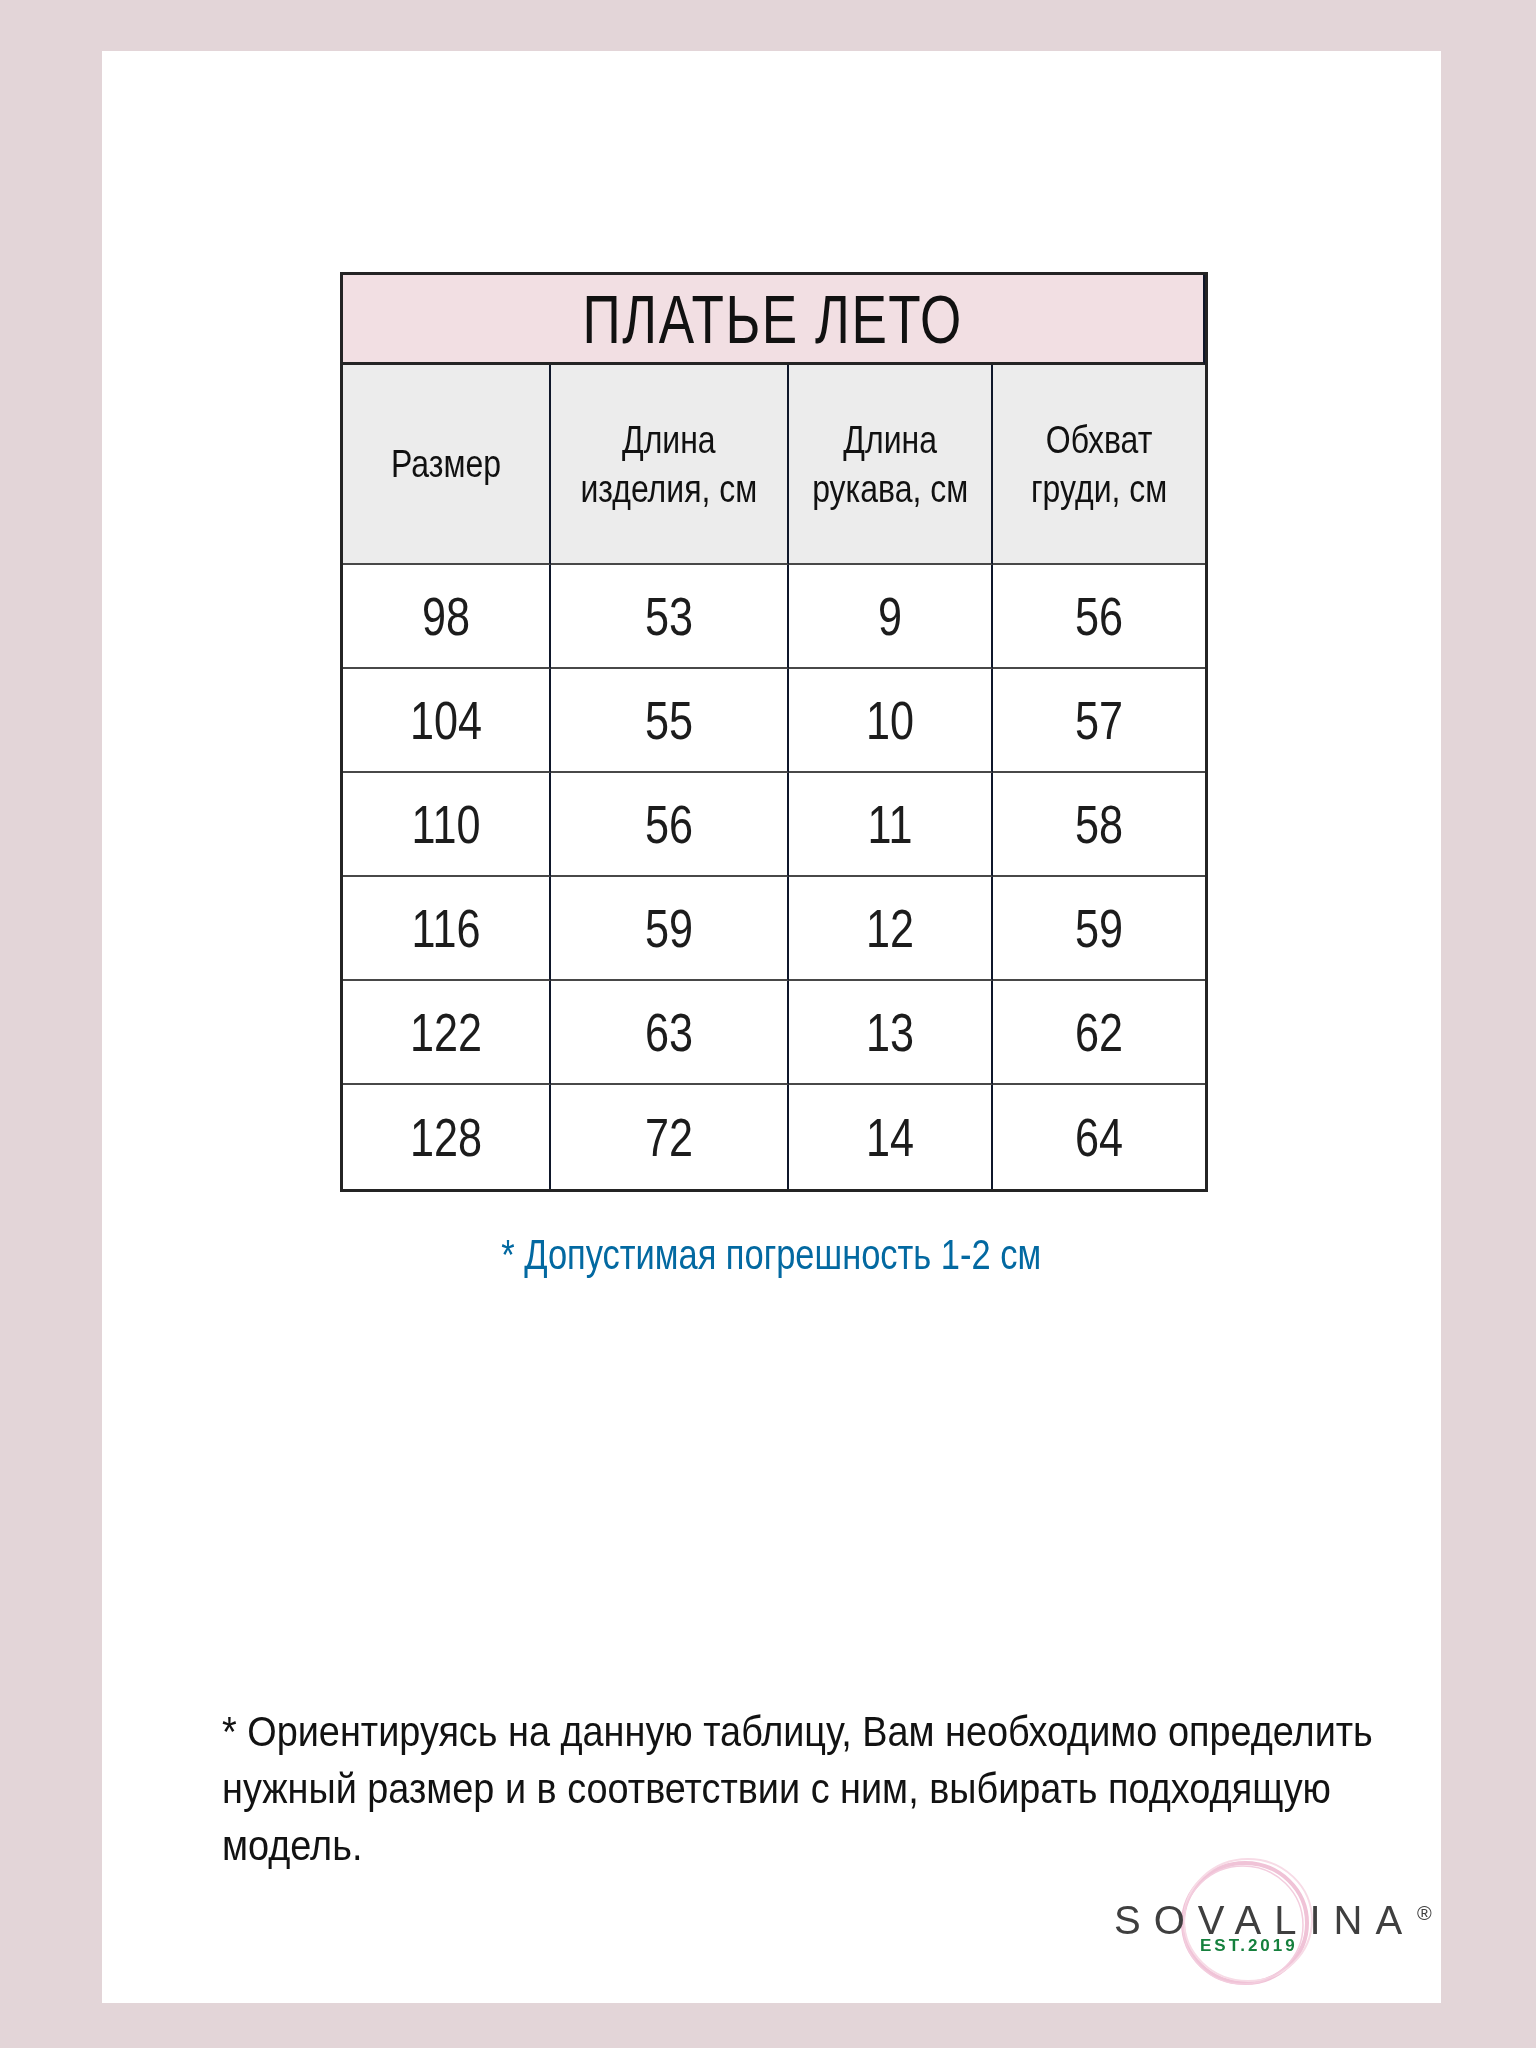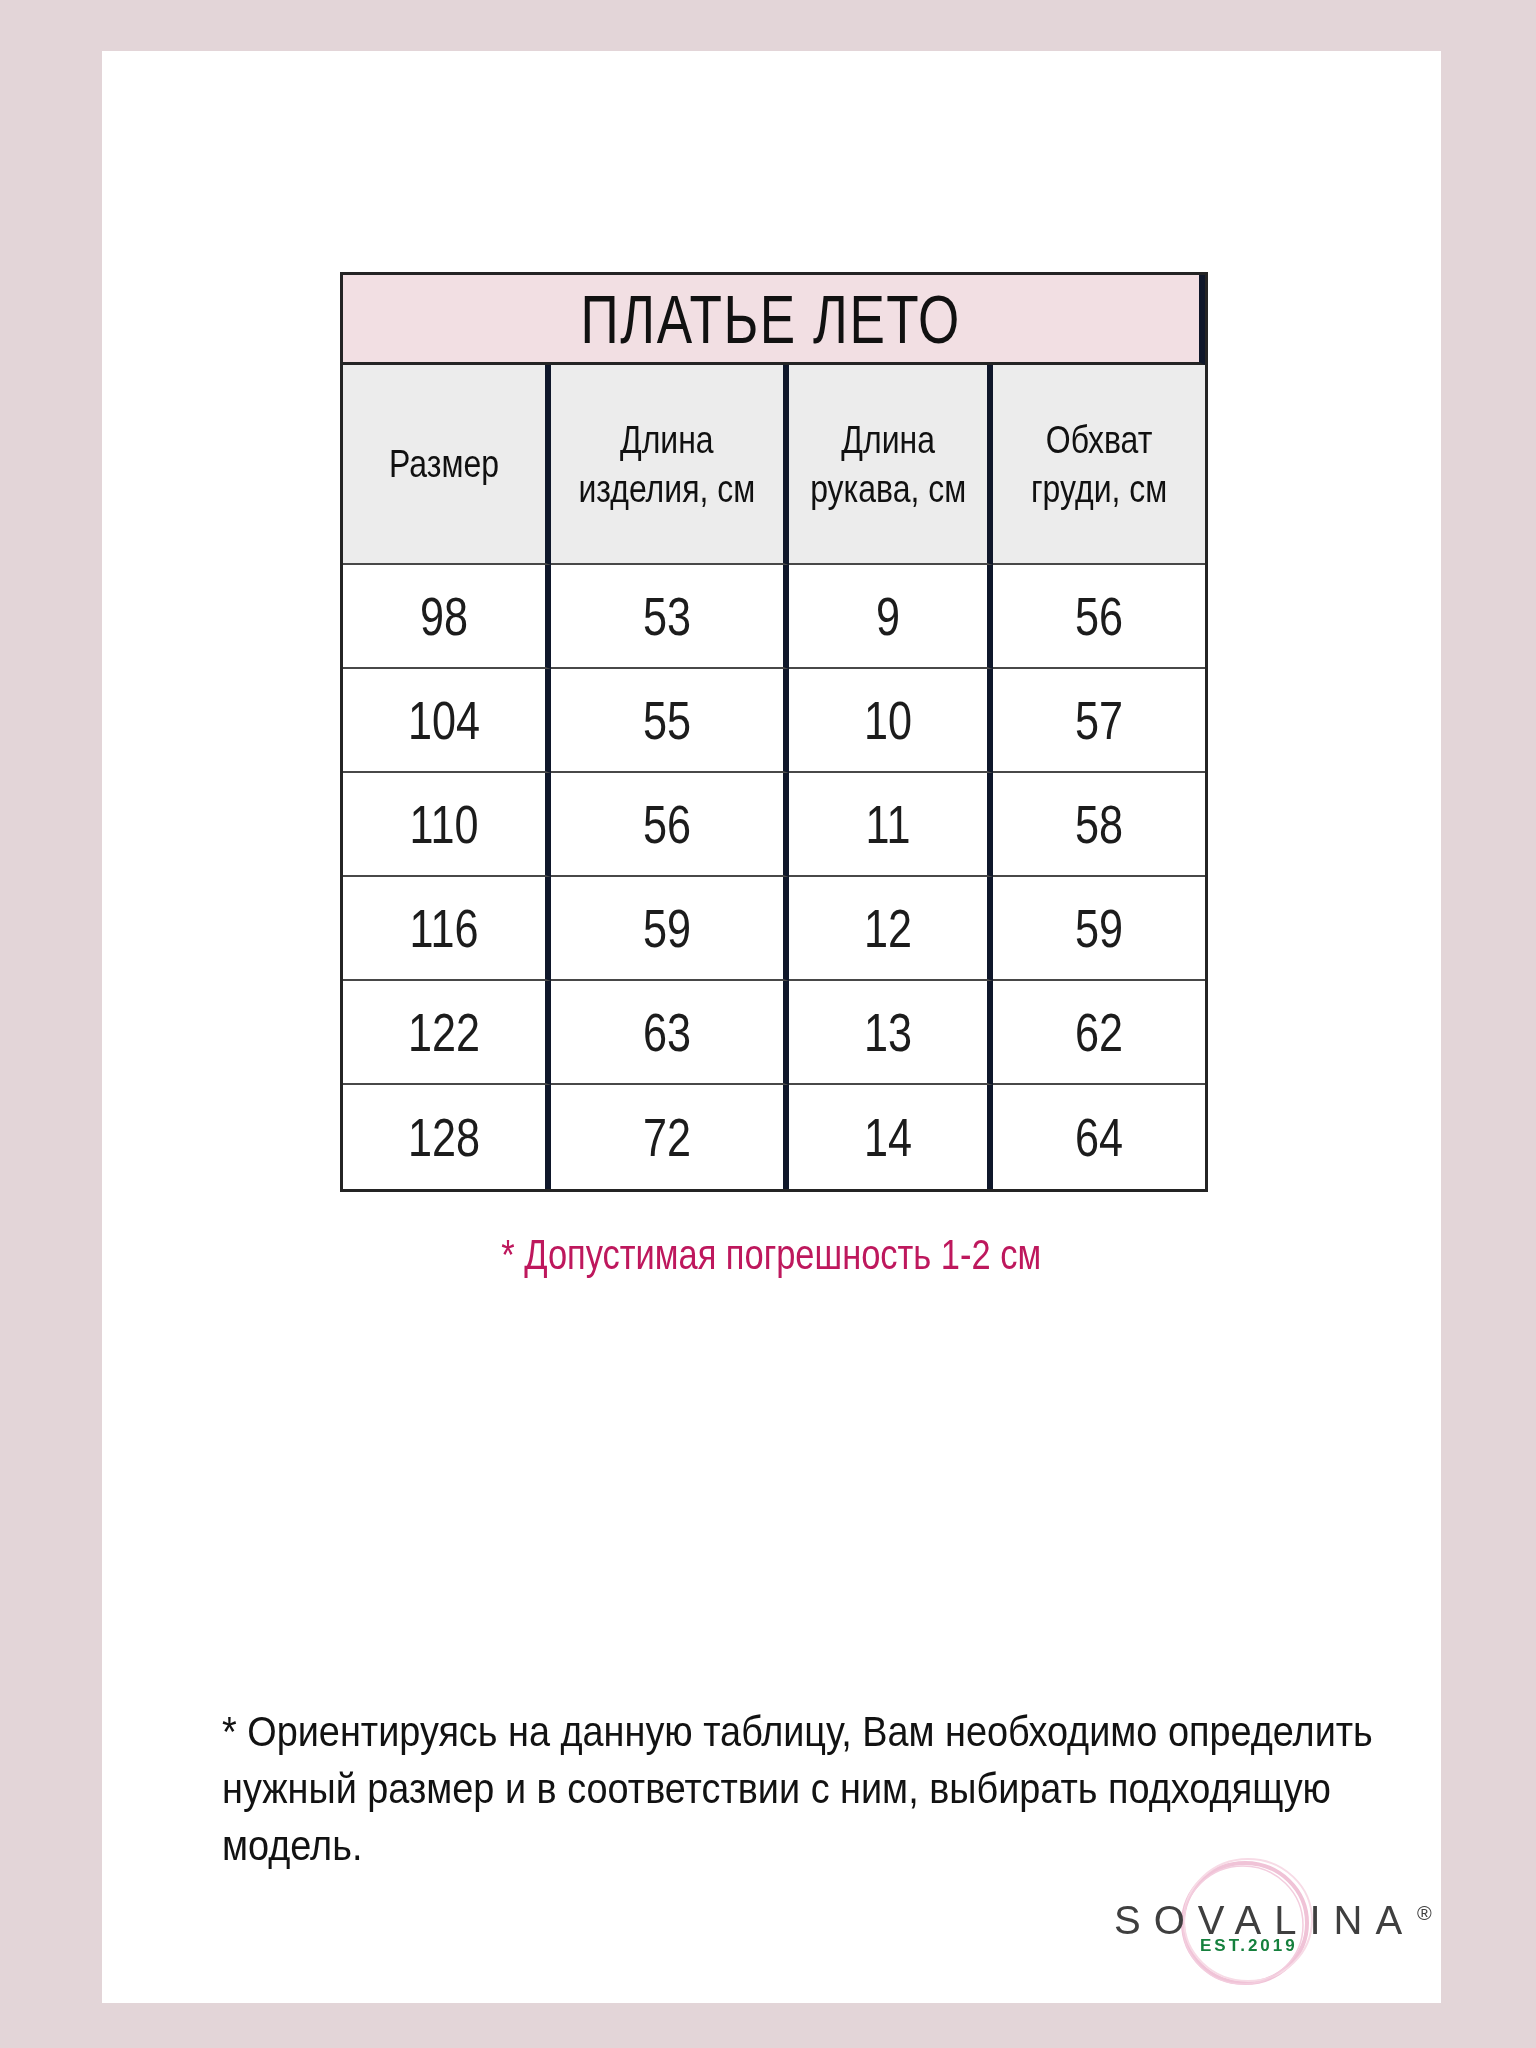--- a/index.html
+++ b/index.html
@@ -31,21 +31,21 @@
     grid-template-columns: 208px 238px 204px 212px;
     grid-template-rows: 90px 200px repeat(6, 104px);
     border: 3px solid #242424;
     background: #ffffff;
     color: #111111;
   }
   .cell {
     display: flex;
     align-items: center;
     justify-content: center;
-    border-right: 6px solid #0f172a;
+    border-right: 2px solid #0f172a;
     border-bottom: 2px solid #484848;
     overflow: hidden;
   }
   .cell.last-col { border-right: none; }
   .cell.last-row { border-bottom: none; }
   .t-title {
     grid-column: 1 / -1;
     background: #f2dfe3;
     border-bottom: 3px solid #242424;
   }
@@ -69,21 +69,21 @@
   }
   .cond { display: inline-block; transform-origin: center; }
 
   
   .footnote {
     position: absolute;
     left: 238px;
     top: 1180px;
     width: 862px;
     text-align: center;
-    color: #be185d;
+    color: #0369a1;
   }
   .footnote .cond {
     font-size: 42px;
     transform: scaleX(0.82);
   }
 
   
   .note {
     position: absolute;
     left: 120px;

